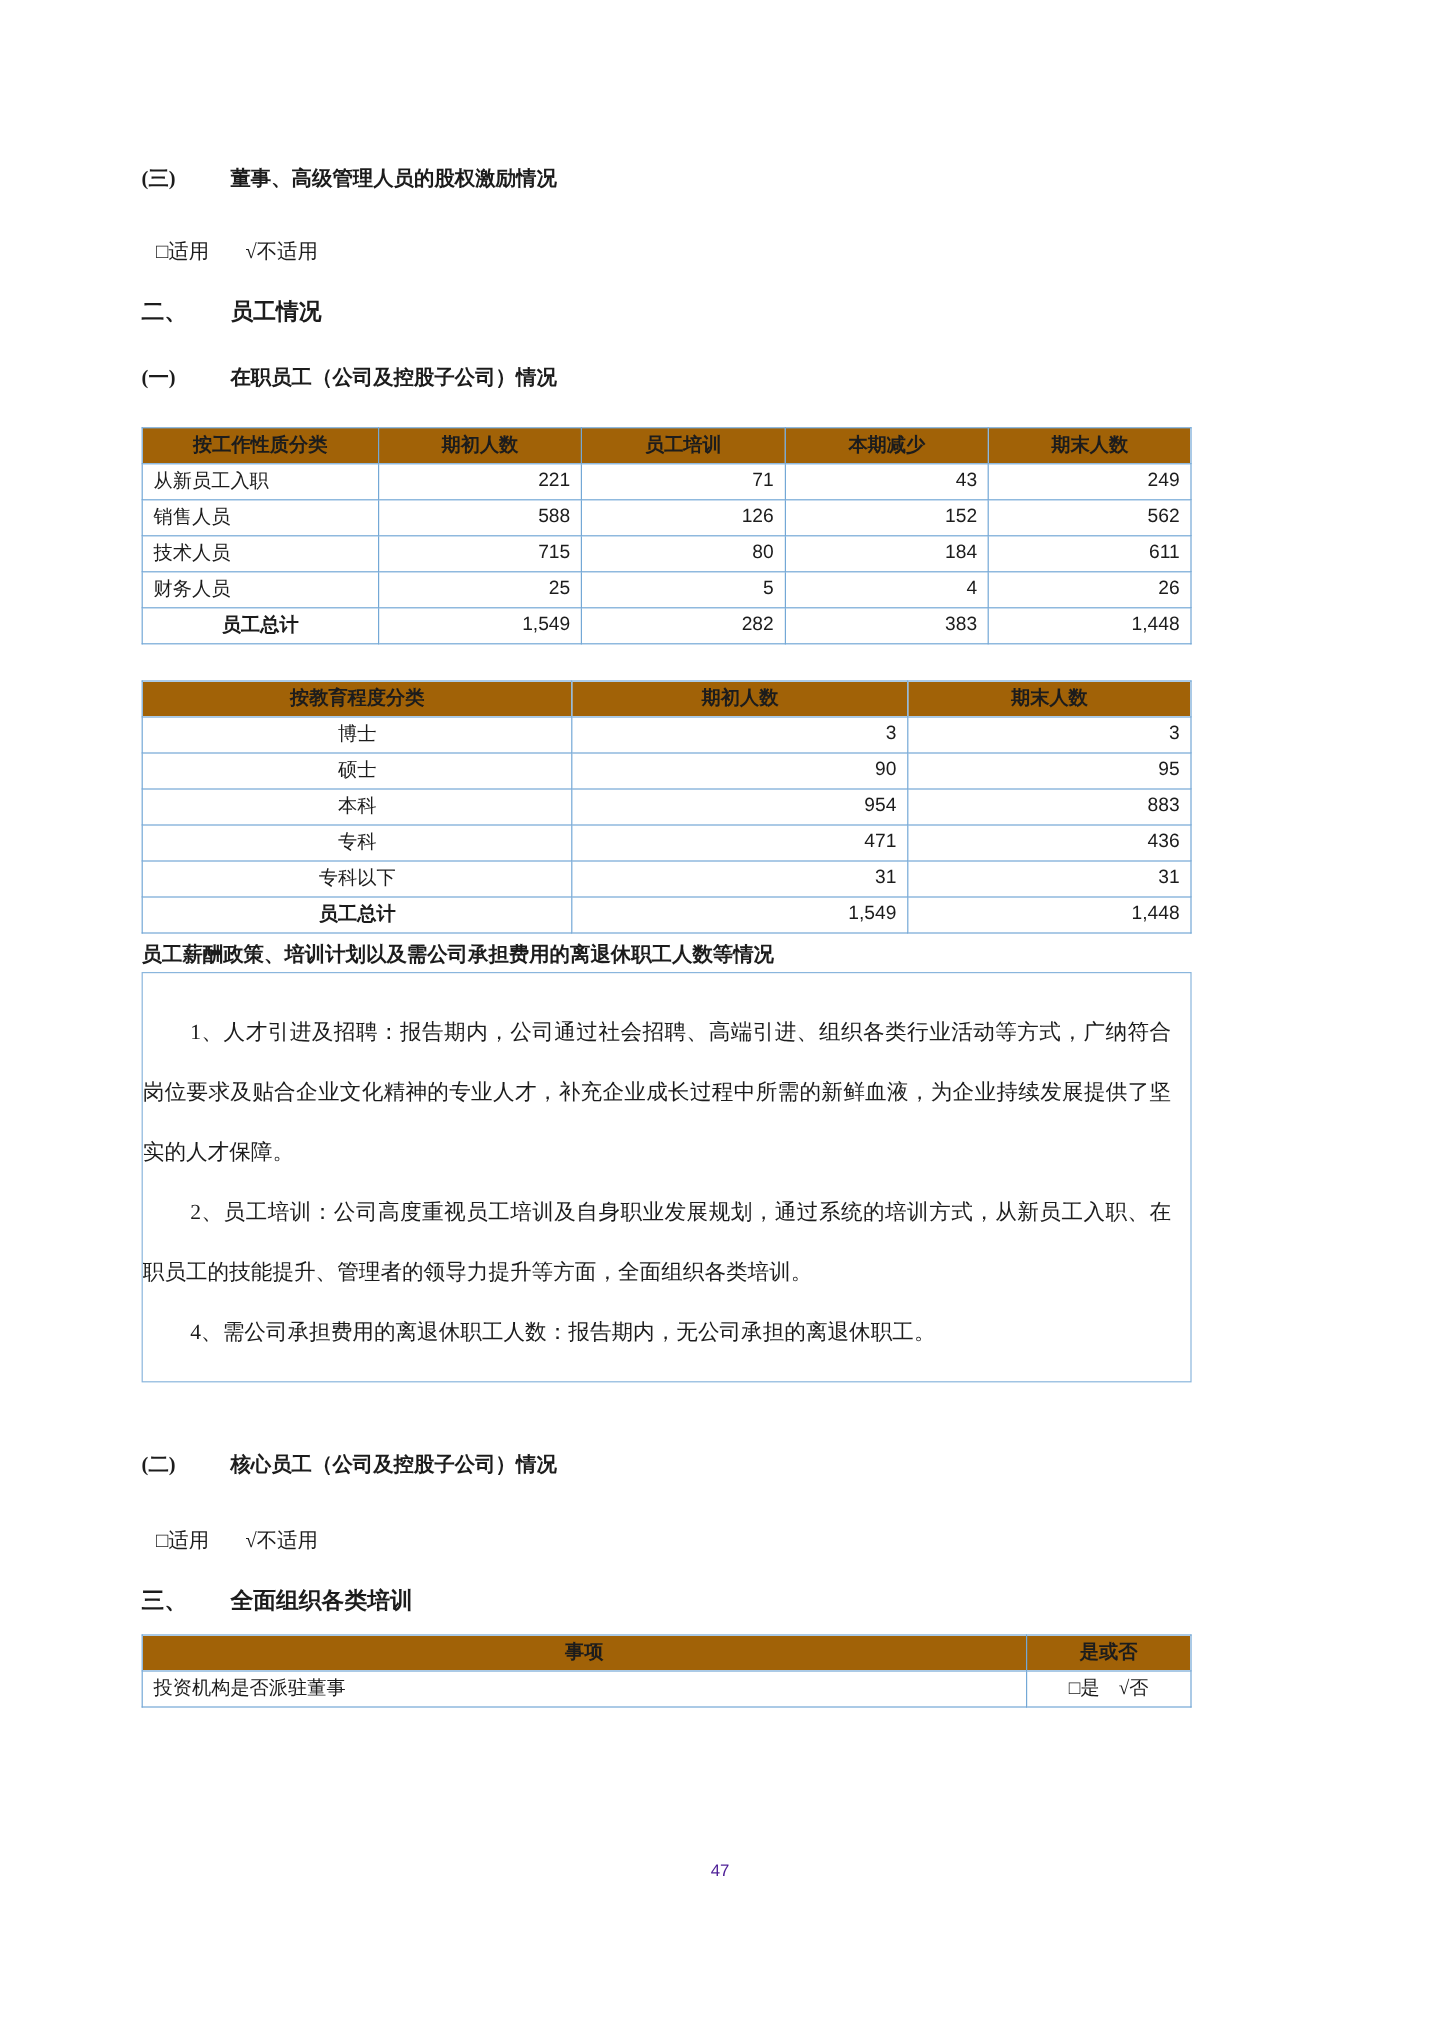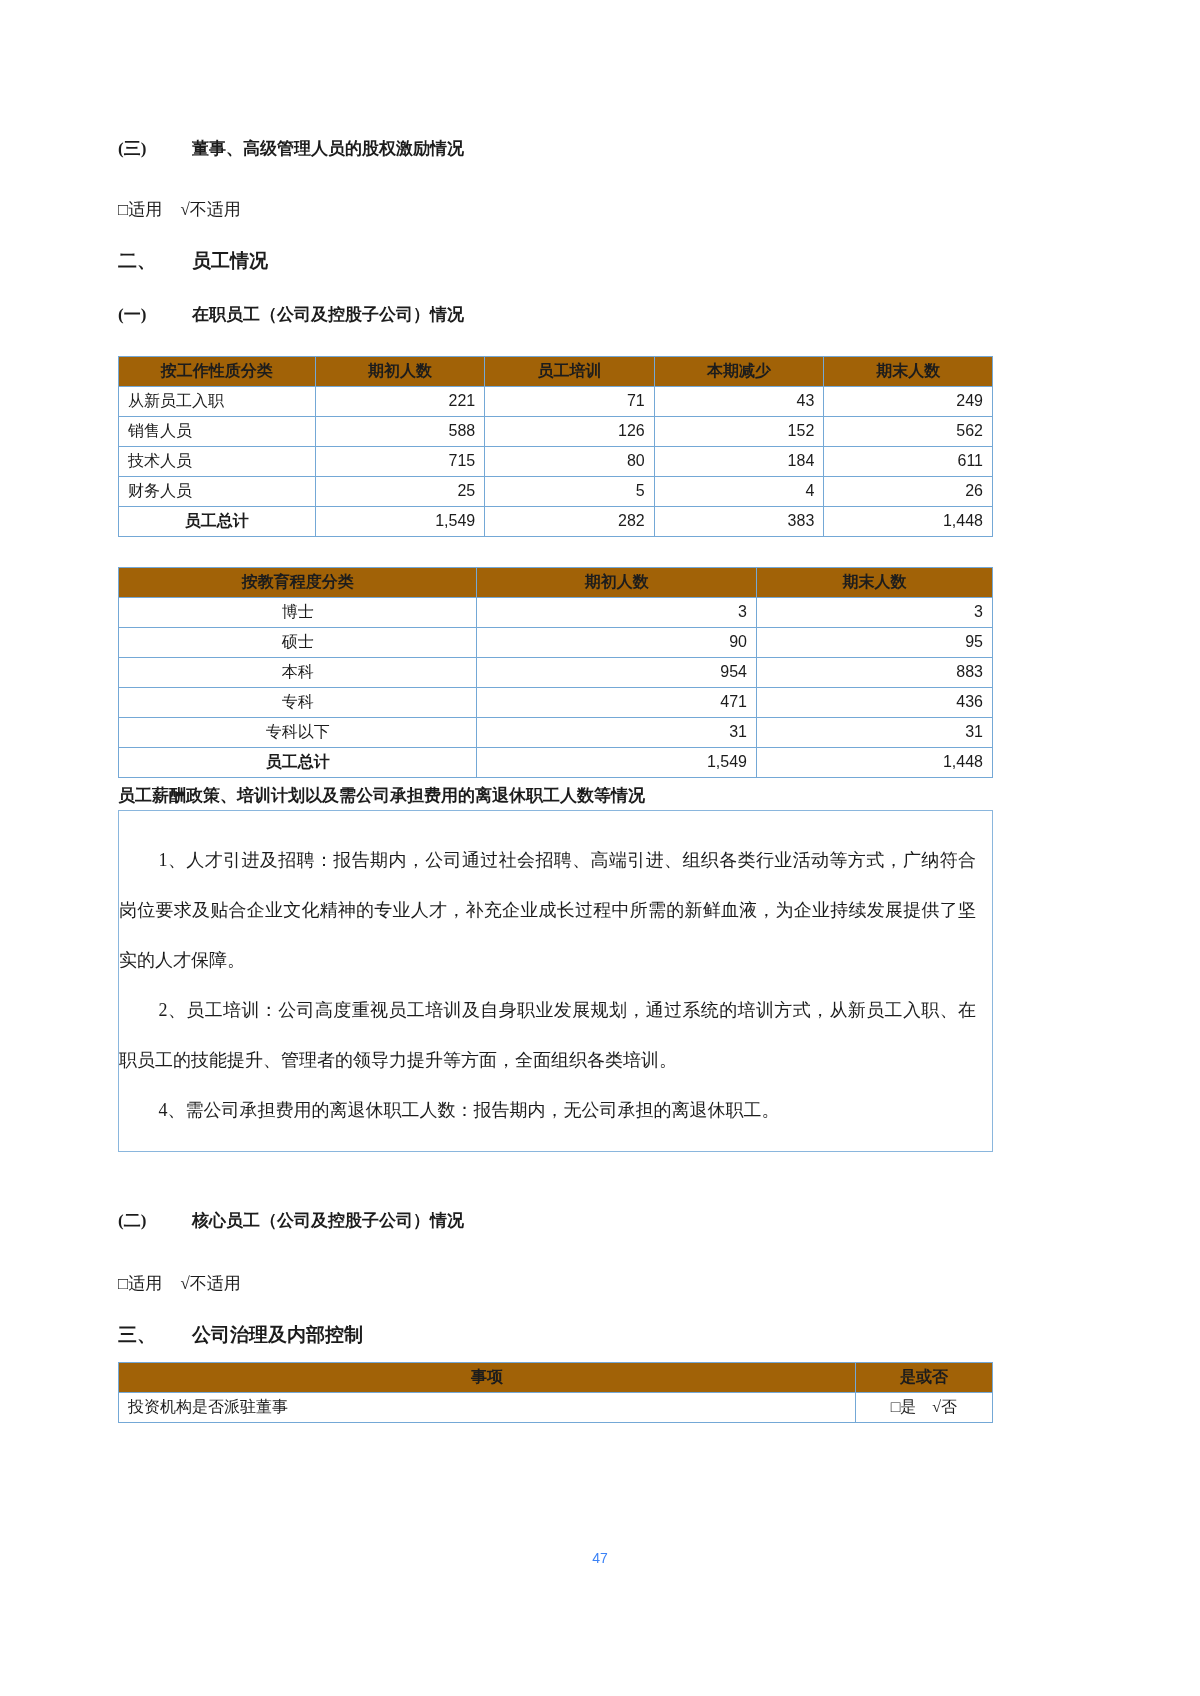--- a/index.html
+++ b/index.html
@@ -12,21 +12,21 @@
   .page{position:relative;width:1200px;height:1696px;background:#ffffff;overflow:hidden;}
   .content{margin:0 207px 0 118px;}
 
   
   .sec-heading{display:flex;font-weight:bold;line-height:1.3;}
   .sec-heading .num{flex:none;width:74px;}
   .h-sub{font-size:17px;}
   .h-main{font-size:19px;}
 
   .apply-line{font-size:17px;}
-  .apply-line .opt{margin-right:14px;}
+  .apply-line .opt{margin-right:14px;margin-left:12px;}
 
   
   table.tbl{border-collapse:collapse;width:100%;table-layout:fixed;}
   table.tbl td,table.tbl th{
     border:1px solid #74a8d6;
     height:29px;
     padding:0 9px;
     font-size:16px;
     overflow:hidden;
     white-space:nowrap;
@@ -69,21 +69,21 @@
     text-indent:2.2em;
   }
 
   .page-number{
     position:absolute;
     left:0;right:0;
     top:1550px;
     text-align:center;
     font-size:14px;
     font-family:"Liberation Sans","DejaVu Sans",sans-serif;
-    color:#3b82f6;
+    color:#4c1d95;
   }
 
   
   .m1{margin-top:138px;}
   .m2{margin-top:38px;}
   .m3{margin-top:28px;}
   .m4{margin-top:30px;}
   .m5{margin-top:58px;}
   .m6{margin-top:40px;}
   .m7{margin-top:28px;}
@@ -234,21 +234,21 @@
       <span class="ttl">核心员工（公司及控股子公司）情况</span>
     </div>
 
     <div class="apply-line m6">
       <span class="opt">□适用</span>
       <span class="opt">√不适用</span>
     </div>
 
     <div class="sec-heading h-main m7">
       <span class="num">三、</span>
-      <span class="ttl">公司治理及内部控制</span>
+      <span class="ttl">全面组织各类培训</span>
     </div>
 
     <table class="tbl m8">
       <colgroup>
         <col style="width:84.3%">
           <col style="width:15.7%">
       </colgroup>
       <thead>
         <tr>
           <th>事项</th>

